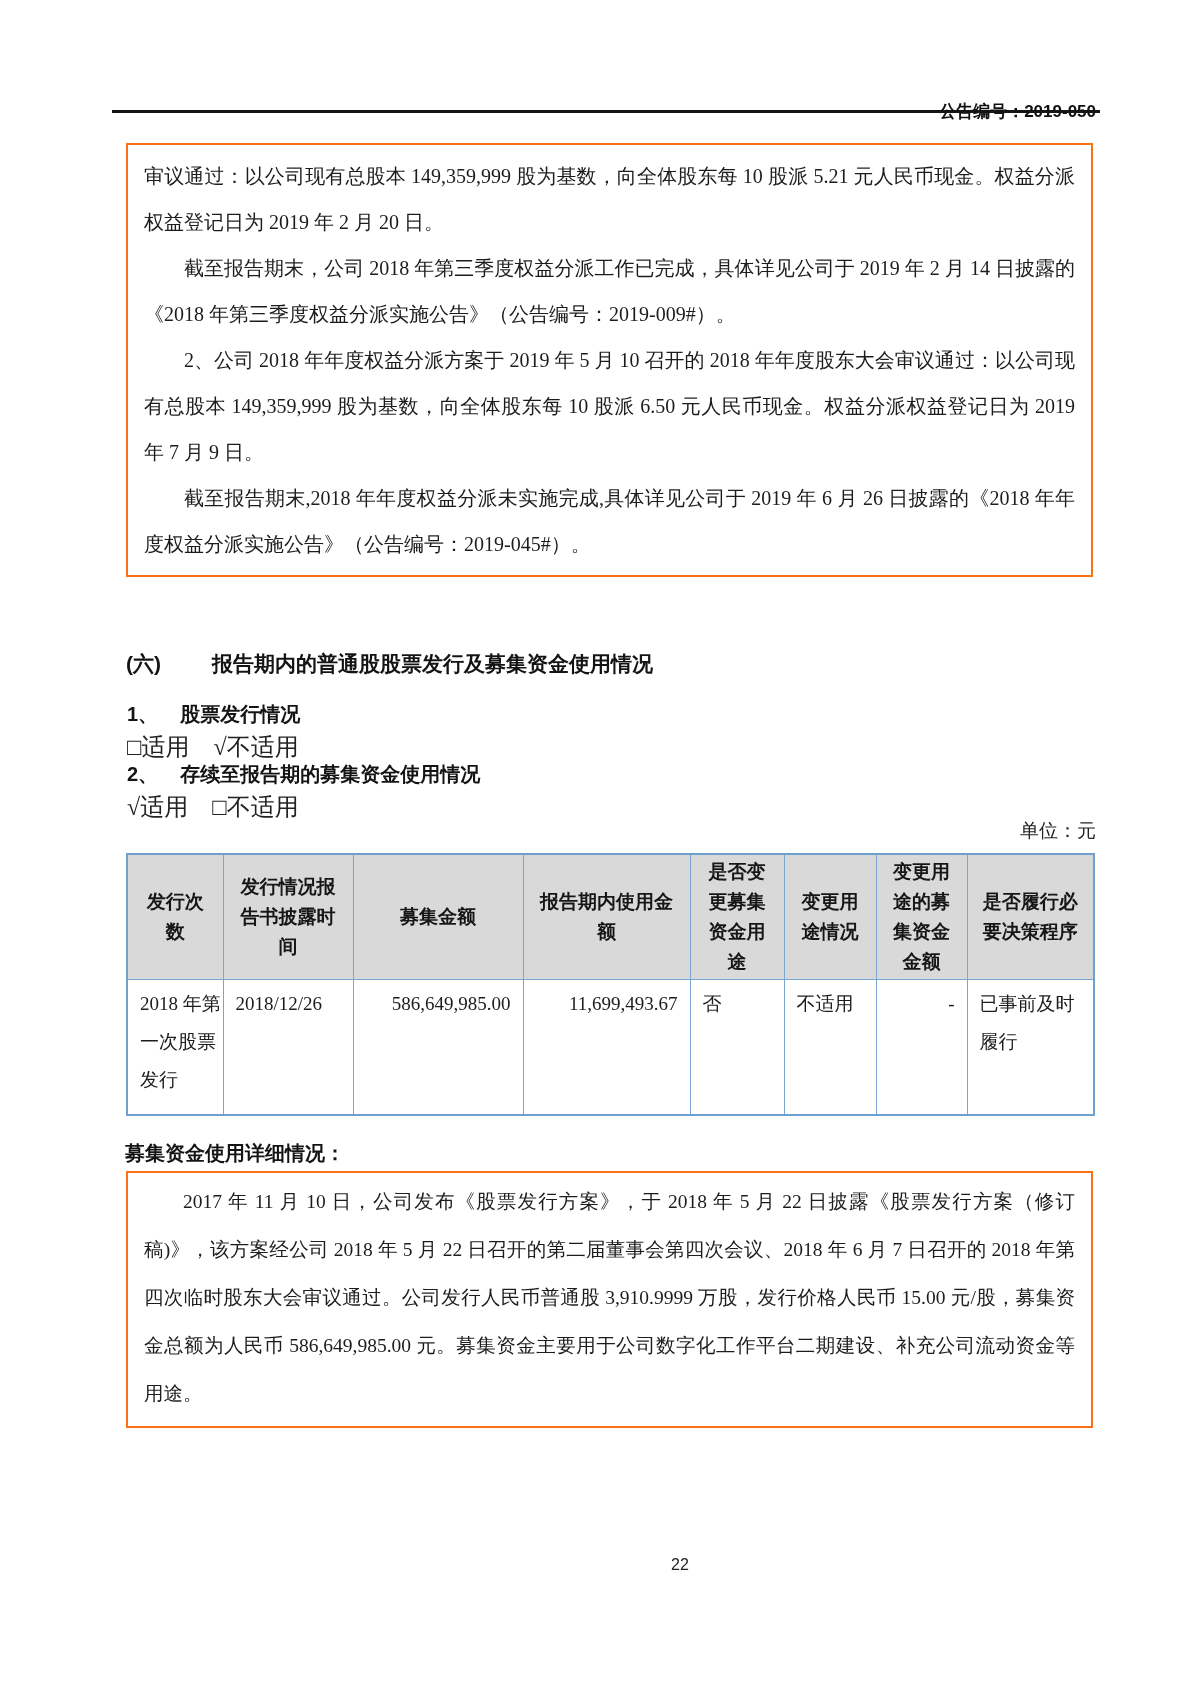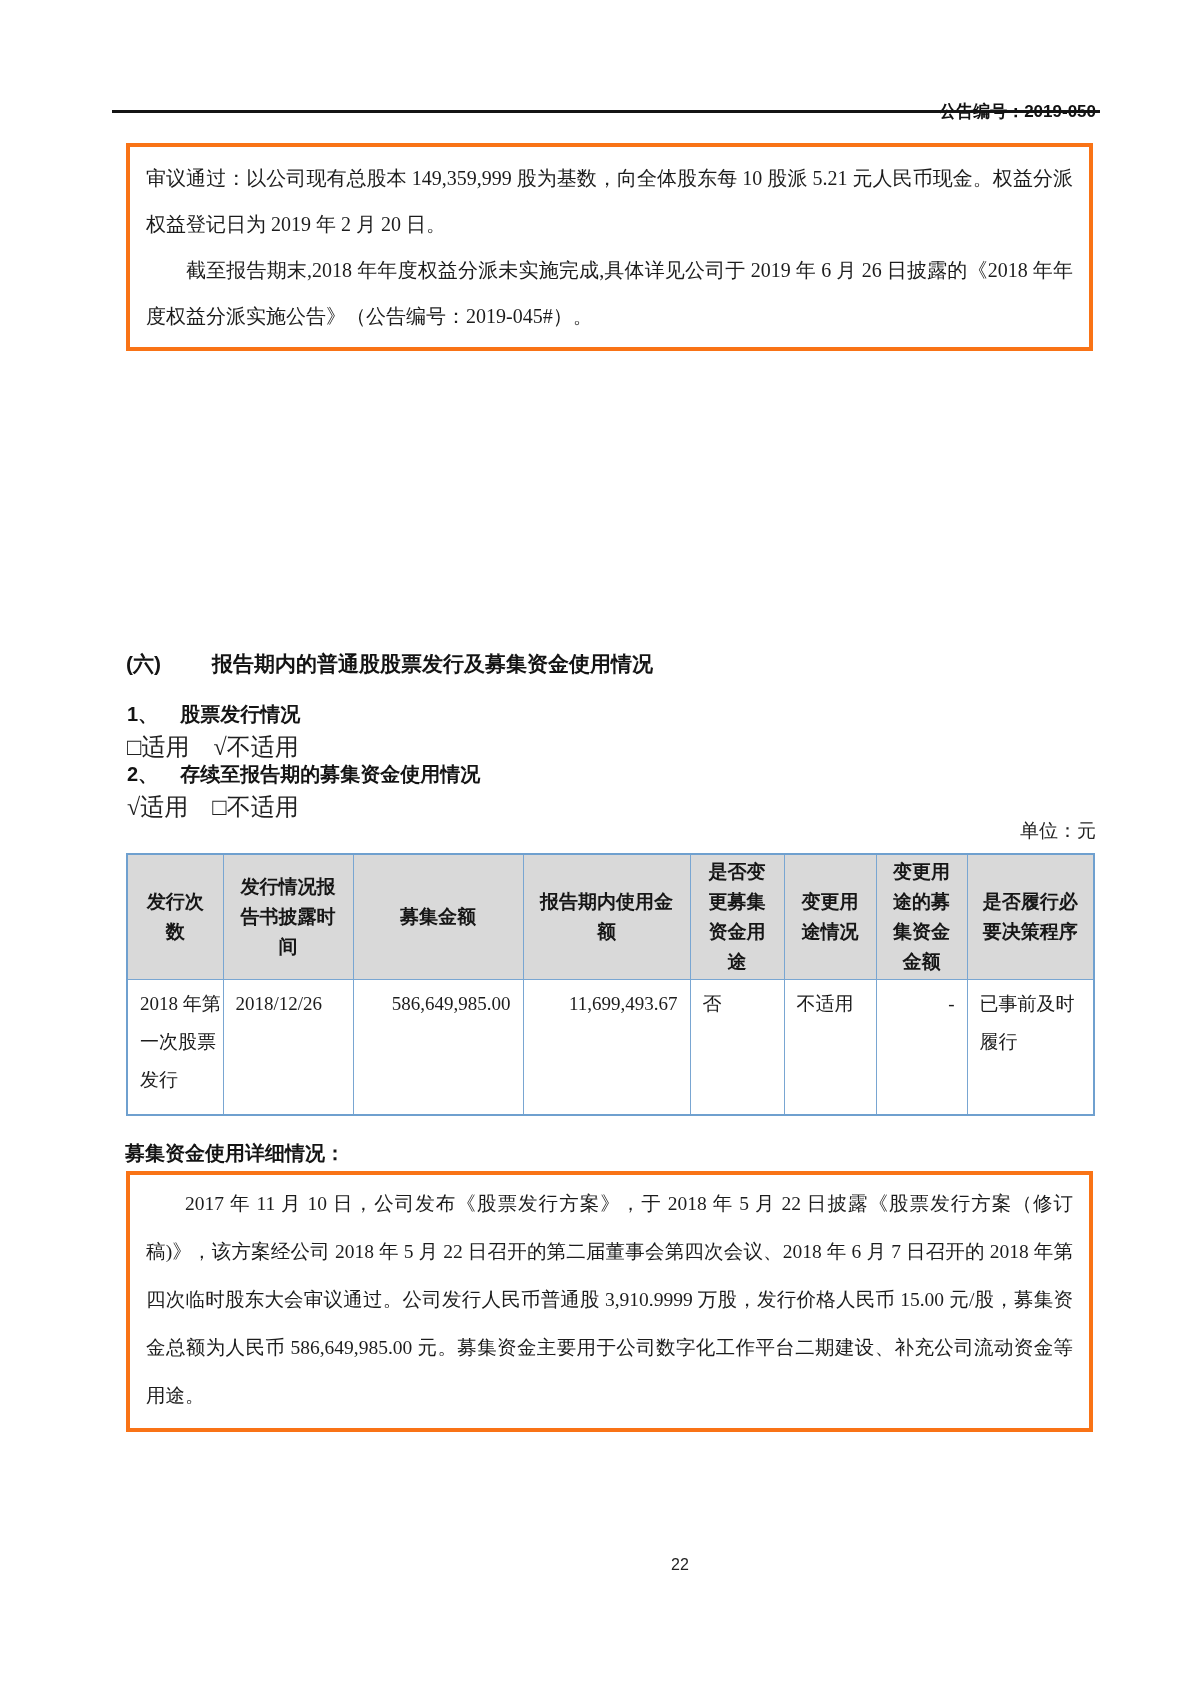--- a/index.html
+++ b/index.html
@@ -21,21 +21,21 @@
   }
   .header-rule {
     position:absolute; left:112px; top:110px; width:988px; height:3px;
     background:#141414;
   }
 
   
   .text-box {
     position:absolute; left:126px; width:967px;
     box-sizing:border-box;
-    border:4px solid #f97316;
+    border:2px solid #f97316;
     background:#fff;
     padding:8px 16px;
     text-align:justify;
   }
   .box1 { top:143px; font-size:20px; line-height:46px; }
   .box2 { top:1171px; font-size:19.5px; line-height:48px; padding-top:5px; padding-bottom:8px; }
   .text-box p { margin:0; }
   .text-box p.indent { text-indent:2em; }
 
   
@@ -103,20 +103,22 @@
 </head>
 <body>
 
 <div class="page">
 
   <div class="doc-num">公告编号：2019-050</div>
   <div class="header-rule"></div>
 
   <div class="text-box box1">
     <p>审议通过：以公司现有总股本 149,359,999 股为基数，向全体股东每 10 股派 5.21 元人民币现金。权益分派权益登记日为 2019 年 2 月 20 日。</p>
+    <p class="indent">截至报告期末，公司 2018 年第三季度权益分派工作已完成，具体详见公司于 2019 年 2 月 14 日披露的《2018 年第三季度权益分派实施公告》（公告编号：2019-009#）。</p>
+    <p class="indent">2、公司 2018 年年度权益分派方案于 2019 年 5 月 10 召开的 2018 年年度股东大会审议通过：以公司现有总股本 149,359,999 股为基数，向全体股东每 10 股派 6.50 元人民币现金。权益分派权益登记日为 2019 年 7 月 9 日。</p>
     <p class="indent">截至报告期末,2018 年年度权益分派未实施完成,具体详见公司于 2019 年 6 月 26 日披露的《2018 年年度权益分派实施公告》（公告编号：2019-045#）。</p>
   </div>
 
   <div class="h-six h-sans">
     <span class="h-num">(六)</span><span class="h-title">报告期内的普通股股票发行及募集资金使用情况</span>
   </div>
 
   <div class="sub-item item1 h-sans">
     <span>1、</span><span class="h-title">股票发行情况</span>
   </div>

